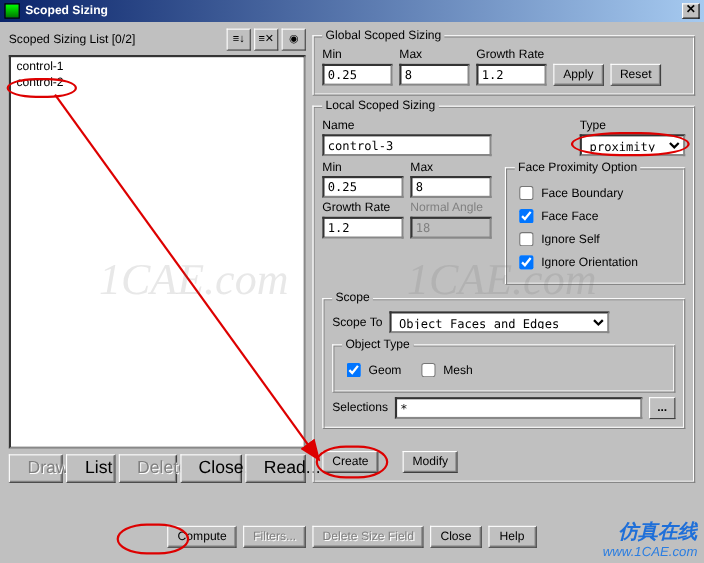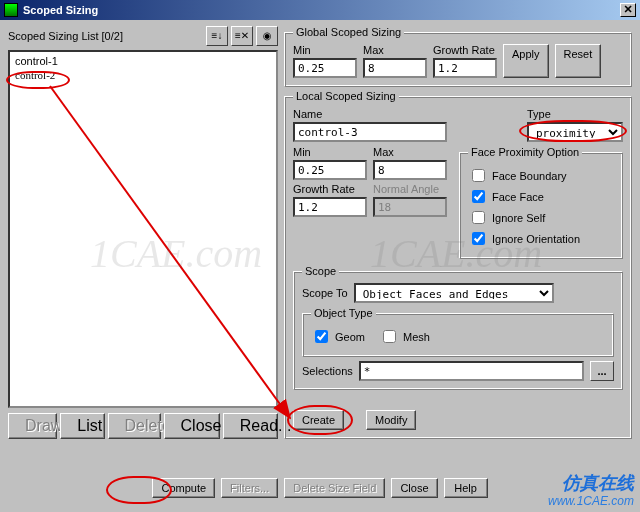--- a/index.html
+++ b/index.html
@@ -85,21 +85,21 @@
     box-shadow: inset 1px 1px 0 #808080, inset -1px -1px 0 #fff;
     padding: 6px 8px 8px 8px;
     margin: 0;
     position: relative;
   }
   legend {
     padding: 0 3px;
     background: #c0c0c0;
     font-size: 11px;
   }
-  .row { display: flex; gap: 6px; }
+  .row { display: flex; gap: 6px; align-items: flex-end; }
   .col { display: flex; flex-direction: column; gap: 1px; }
   .lbl { font-size: 11px; margin-bottom: 1px; }
   input.text, select.text {
     background: #fff;
     border: 2px inset #888;
     font: 11px monospace;
     padding: 2px 3px;
     height: 20px;
   }
   input.text.ro { background: #c0c0c0; color: #808080; }
@@ -199,21 +199,21 @@
 <div class="panel">
   <div class="left">
     <div class="list-head">
       <span class="label">Scoped Sizing List [0/2]</span>
       <div class="mini-btn">≡↓</div>
       <div class="mini-btn">≡✕</div>
       <div class="mini-btn">◉</div>
     </div>
     <div class="listbox">
       <div>control-1</div>
-      <div style="position:relative;font-family:Liberation Serif, serif;">control-2</div>
+      <div style="position:relative;">control-2</div>
     </div>
     <div class="left-btns">
       <div class="btn disabled">Draw</div>
       <div class="btn">List</div>
       <div class="btn disabled">Delete</div>
       <div class="btn">Close...</div>
       <div class="btn">Read...</div>
     </div>
   </div>
 

